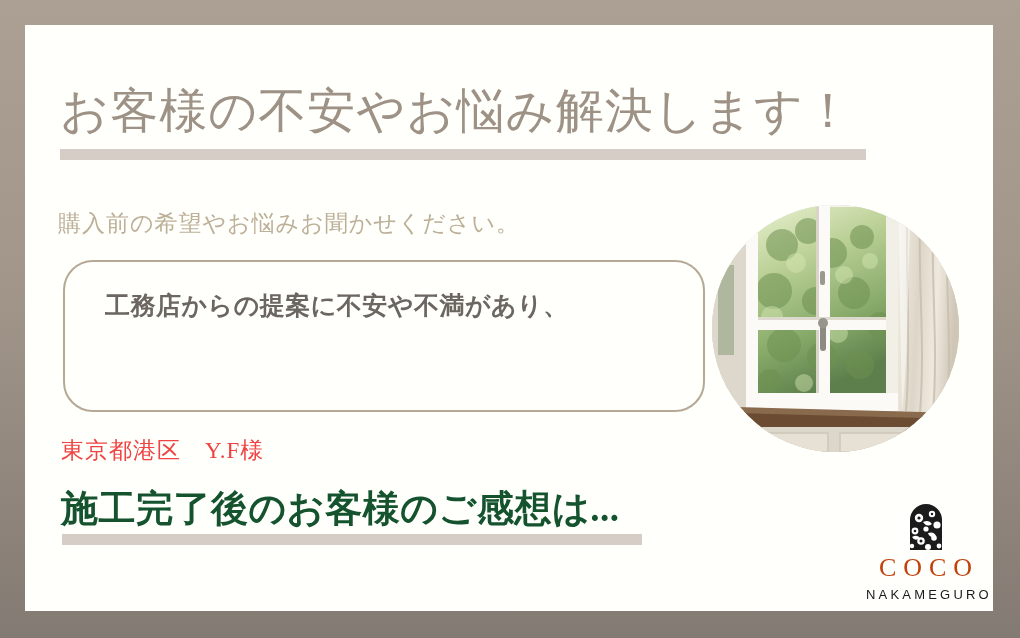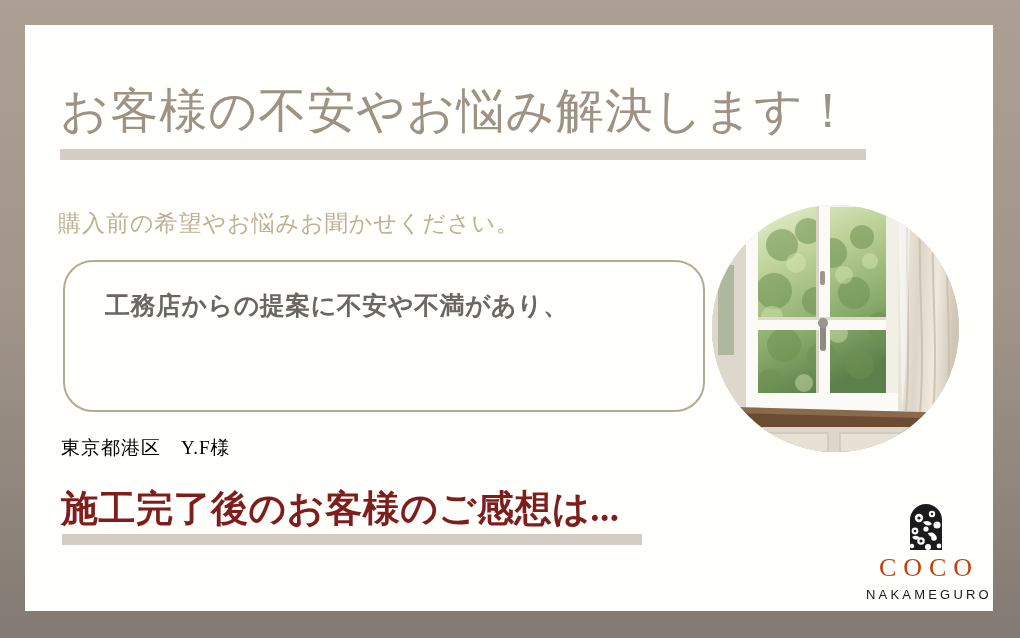--- a/index.html
+++ b/index.html
@@ -89,35 +89,35 @@
   }
   .quote-text div {
     letter-spacing: 0.5px;
   }
 
   
   .attribution {
     position: absolute;
     left: 36px;
     top: 410px;
-    font-size: 19px;
+    font-size: 23px;
     letter-spacing: 1px;
-    color: #000000;
+    color: #ef4444;
     white-space: nowrap;
     text-align: right;
   }
 
   
   .bottom-heading {
     position: absolute;
     left: 36px;
     top: 459px;
     font-size: 37px;
     letter-spacing: 0.5px;
-    color: #7f1d1d;
+    color: #14532d;
     font-weight: 700;
     white-space: nowrap;
   }
   .bottom-bar {
     position: absolute;
     left: 37px;
     top: 509px;
     width: 580px;
     height: 11px;
     background: #d6cec6;

